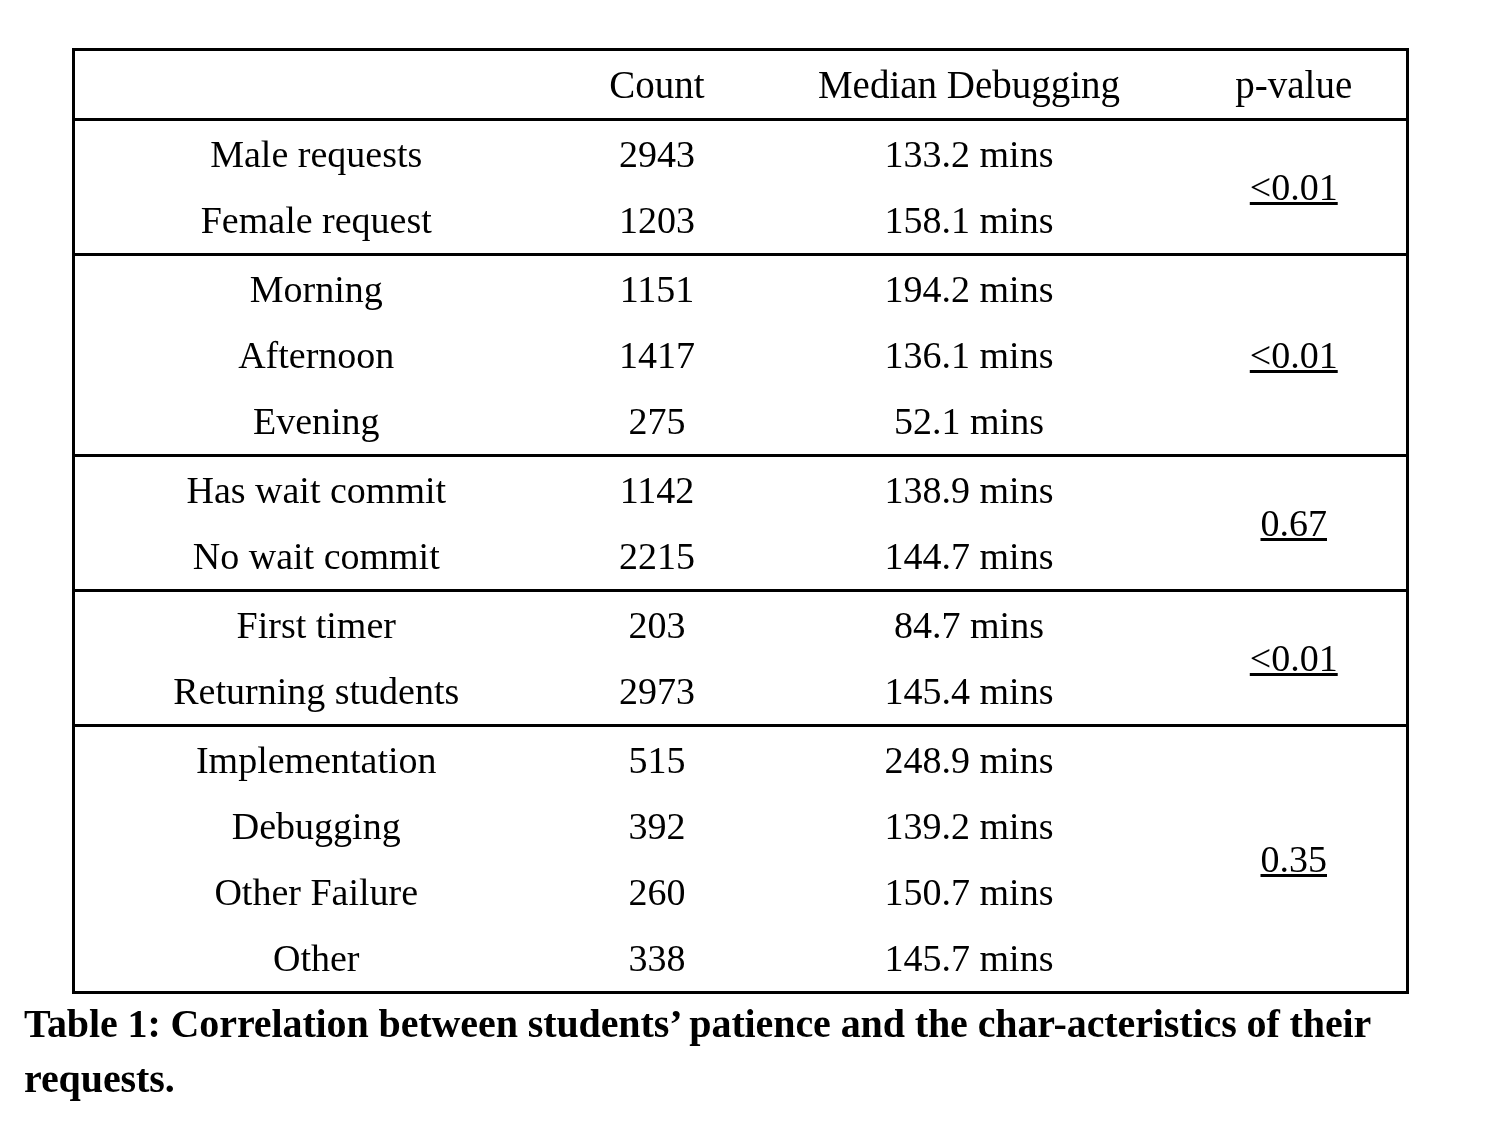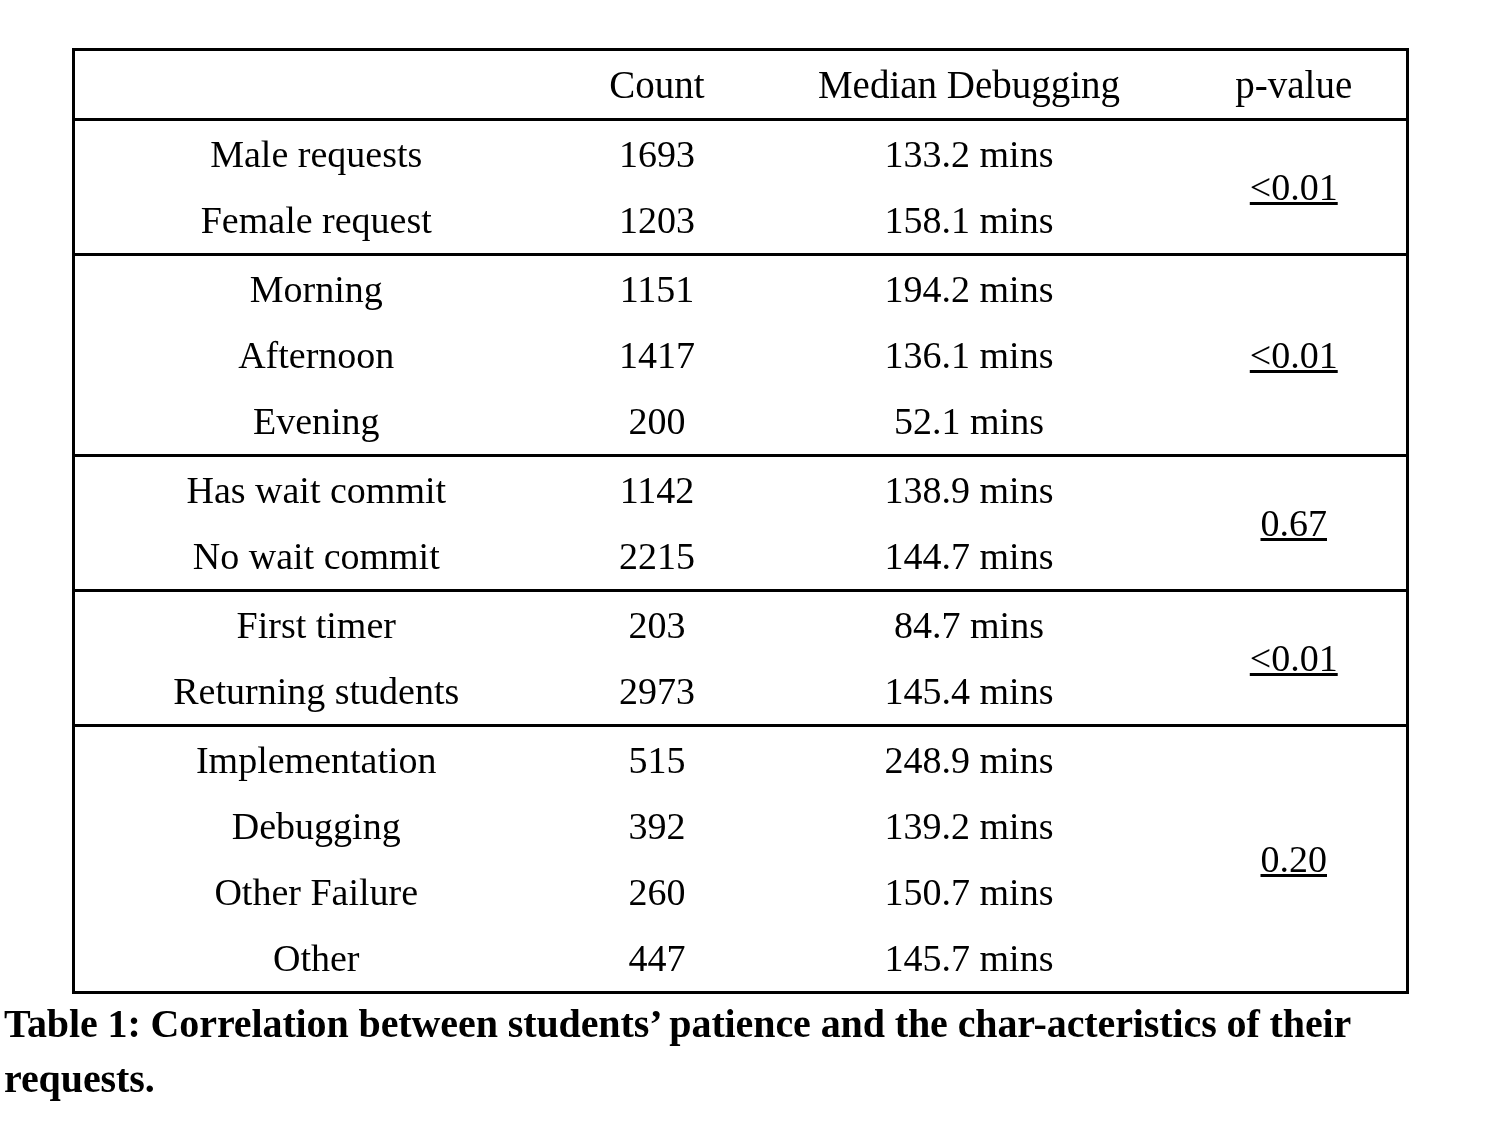--- a/index.html
+++ b/index.html
@@ -82,21 +82,21 @@
   td.pval {
     text-align: center;
     vertical-align: middle;
     font-size: 38px;
     text-decoration: underline;
   }
 
   
   .caption {
     position: absolute;
-    left: 4px;
+    left: 24px;
     top: 996px;
     width: 1466px;
     font-family: "Liberation Serif", "DejaVu Serif", serif;
     font-weight: bold;
     font-size: 40px;
     line-height: 1.38;
     letter-spacing: -0.1px;
     color: #000;
     text-align: left;
   }
@@ -118,21 +118,21 @@
         <tr class="hdr">
           <th class="vr"></th>
           <th class="vr">Count</th>
           <th class="vr">Median Debugging</th>
           <th>p-value</th>
         </tr>
       </thead>
       <tbody id="tbody">
           <tr class="body-row">
             <td class="vr">Male requests</td>
-            <td class="vr">1693</td>
+            <td class="vr">2943</td>
             <td class="vr">133.2 mins</td>
             <td class="pval" rowspan="2">&lt;0.01</td>
           </tr>
           <tr class="body-row">
             <td class="vr">Female request</td>
             <td class="vr">1203</td>
             <td class="vr">158.1 mins</td>
           </tr>
           <tr class="body-row grp-start">
             <td class="vr">Morning</td>
@@ -140,21 +140,21 @@
             <td class="vr">194.2 mins</td>
             <td class="pval" rowspan="3">&lt;0.01</td>
           </tr>
           <tr class="body-row">
             <td class="vr">Afternoon</td>
             <td class="vr">1417</td>
             <td class="vr">136.1 mins</td>
           </tr>
           <tr class="body-row">
             <td class="vr">Evening</td>
-            <td class="vr">200</td>
+            <td class="vr">275</td>
             <td class="vr">52.1 mins</td>
           </tr>
           <tr class="body-row grp-start">
             <td class="vr">Has wait commit</td>
             <td class="vr">1142</td>
             <td class="vr">138.9 mins</td>
             <td class="pval" rowspan="2">0.67</td>
           </tr>
           <tr class="body-row">
             <td class="vr">No wait commit</td>
@@ -169,35 +169,35 @@
           </tr>
           <tr class="body-row">
             <td class="vr">Returning students</td>
             <td class="vr">2973</td>
             <td class="vr">145.4 mins</td>
           </tr>
           <tr class="body-row grp-start">
             <td class="vr">Implementation</td>
             <td class="vr">515</td>
             <td class="vr">248.9 mins</td>
-            <td class="pval" rowspan="4">0.20</td>
+            <td class="pval" rowspan="4">0.35</td>
           </tr>
           <tr class="body-row">
             <td class="vr">Debugging</td>
             <td class="vr">392</td>
             <td class="vr">139.2 mins</td>
           </tr>
           <tr class="body-row">
             <td class="vr">Other Failure</td>
             <td class="vr">260</td>
             <td class="vr">150.7 mins</td>
           </tr>
           <tr class="body-row">
             <td class="vr">Other</td>
-            <td class="vr">447</td>
+            <td class="vr">338</td>
             <td class="vr">145.7 mins</td>
           </tr>
         </tbody>
     </table>
   </div>
 
   <div class="caption">Table 1: Correlation between students’ patience and the char-acteristics of their requests.</div>
 
 </div>
 

